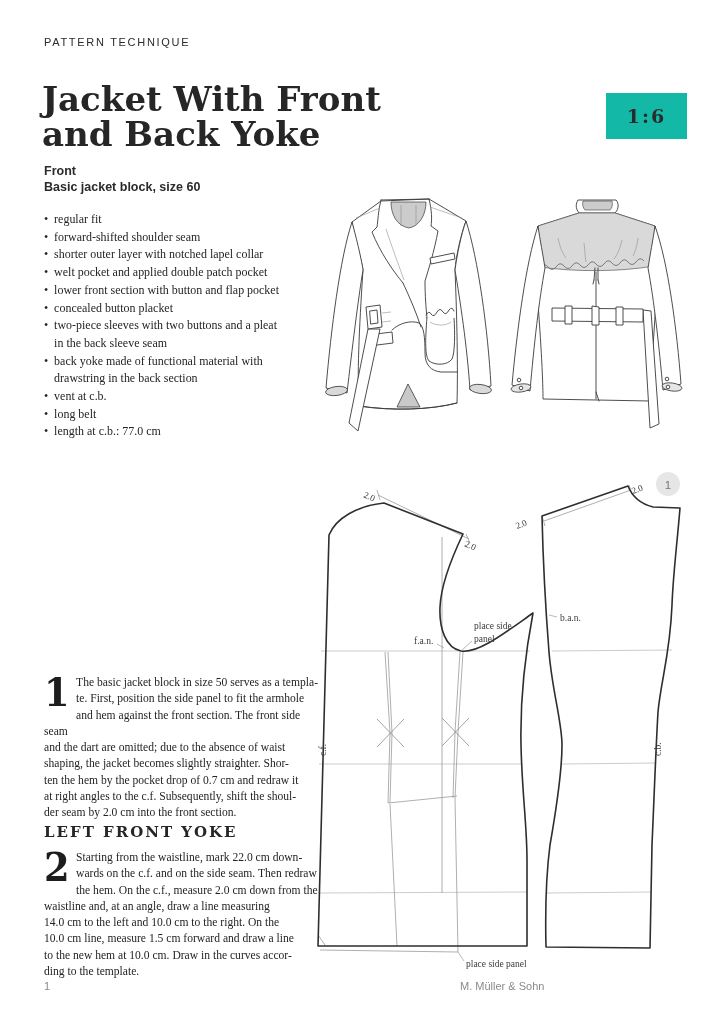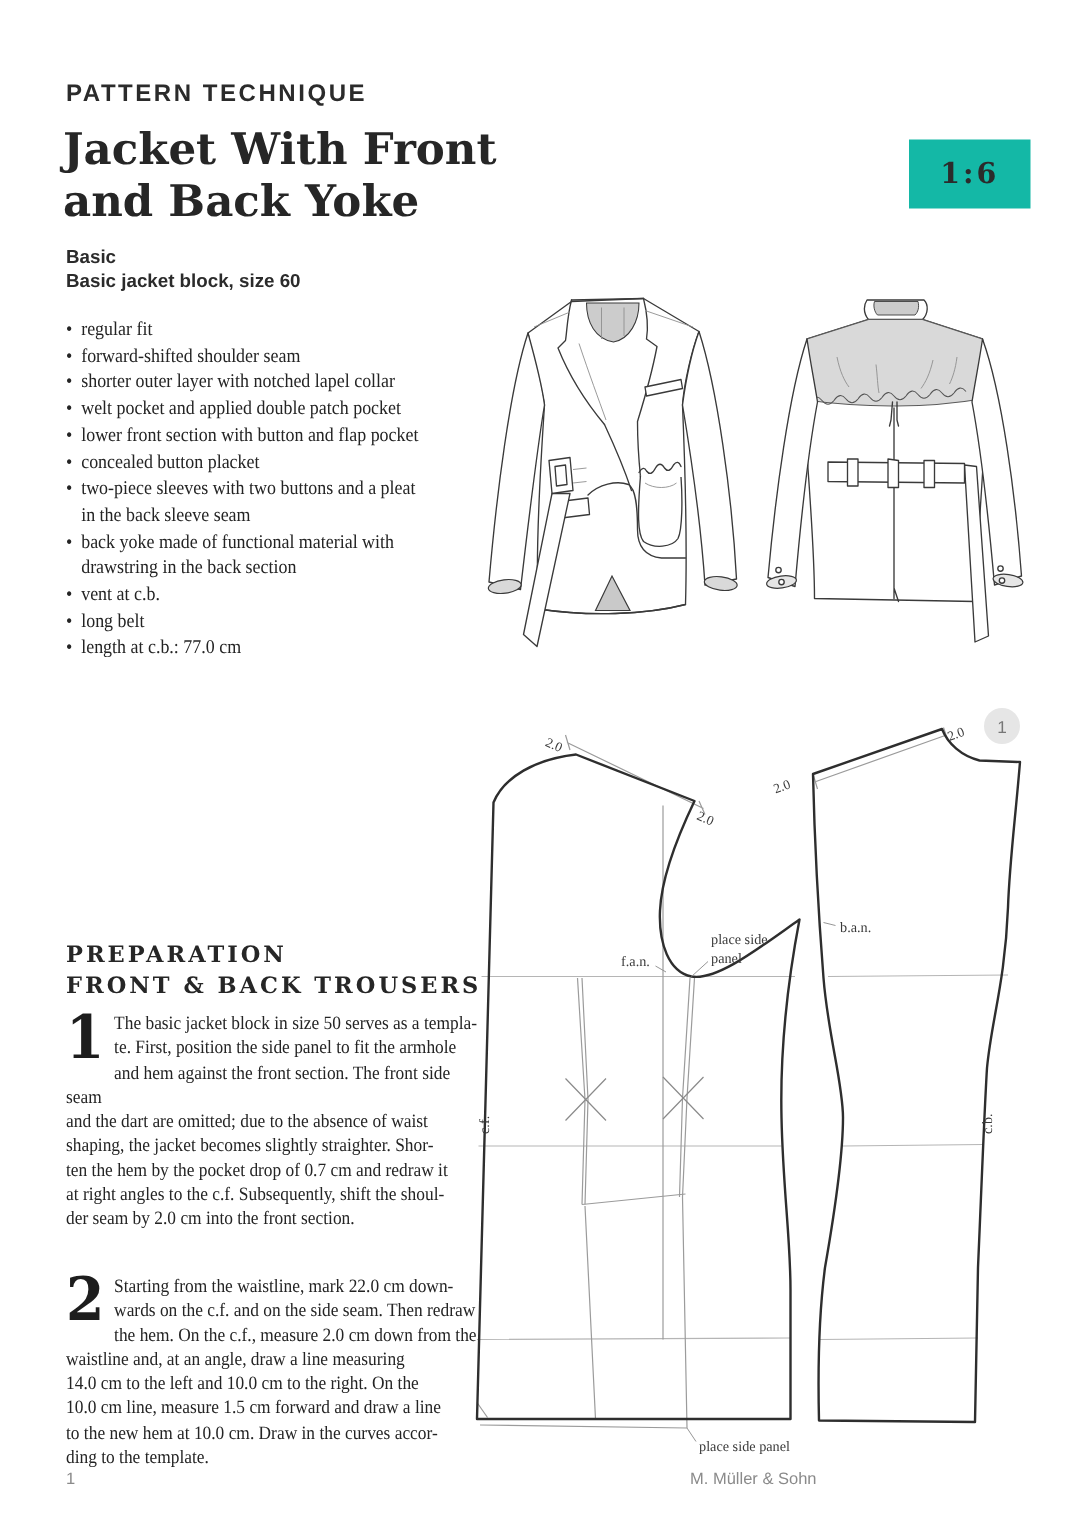--- a/index.html
+++ b/index.html
@@ -4,27 +4,27 @@
 <style>
   html,body{margin:0;padding:0;background:#f0f0f0;}
   .page{
     position:relative;width:724px;height:1024px;background:#ffffff;
     font-family:"Liberation Serif",serif;color:#1e1e1e;overflow:hidden;
     margin:0 auto;
   }
   .abs{position:absolute;}
   .kicker{
     left:44px;top:36px;
-    font-family:"Liberation Sans",sans-serif;font-size:16px;letter-spacing:1.7px;
-    color:#2b2b2b;font-weight:700;margin-top:18px;
+    font-family:"Liberation Sans",sans-serif;font-size:11px;letter-spacing:1.7px;
+    color:#2b2b2b;font-weight:400;
   }
   .title{
     left:42px;top:82px;margin:0;
     font-family:"DejaVu Serif",serif;font-weight:700;
-    font-size:29px;line-height:35px;color:#262626;
+    font-size:34px;line-height:35px;color:#262626;
     white-space:pre-line;letter-spacing:0px;
   }
   .scale-badge{
     left:606px;top:93px;width:81px;height:46px;
     background:#14b8a6;color:#2b2b2b;
     font-family:"DejaVu Serif",serif;font-weight:700;font-size:19px;
     line-height:46px;text-align:center;letter-spacing:2px;
   }
   .base-label{left:44px;top:164px;font-family:"Liberation Sans",sans-serif;font-weight:700;font-size:12.5px;color:#2b2b2b;}
   .base-value{left:44px;top:180px;font-family:"Liberation Sans",sans-serif;font-weight:700;font-size:12.5px;color:#2b2b2b;}
@@ -77,21 +77,21 @@
 
 <div class="page">
 
   <div class="abs kicker">PATTERN TECHNIQUE</div>
 
   <h1 class="abs title">Jacket With Front
 and Back Yoke</h1>
 
   <div class="abs scale-badge">1:6</div>
 
-  <div class="abs base-label">Basic</div>
+  <div class="abs base-label">Front</div>
   <div class="abs base-value">Basic jacket block, size 60</div>
 
   <ul class="abs features">
     <li>
         <span class="blt">•</span>
         <span class="ftx">regular fit</span>
       </li>
     <li>
         <span class="blt">•</span>
         <span class="ftx">forward-shifted shoulder seam</span>
@@ -280,33 +280,32 @@
       <text class="dlabel" transform="translate(326,756) rotate(-90)">c.f.</text>
       <text class="dlabel" transform="translate(661,756) rotate(-90)">c.b.</text>
 
       <g>
         <circle cx="668" cy="484" r="12" fill="#e6e6e6"></circle>
         <text x="668" y="488.5" text-anchor="middle" font-family="Liberation Sans, sans-serif" font-size="11.5" fill="#777777">1</text>
       </g>
     </g>
   </svg>
 
-  <h2 class="abs sec-h h1pos">PREPARATION
-FRONT &amp; BACK TROUSERS</h2>
   <div class="abs para p1pos">
     <span class="dropcap">1</span><span class="ptx">The basic jacket block in size 50 serves as a templa-
 te. First, position the side panel to fit the armhole
 and hem against the front section. The front side seam
 and the dart are omitted; due to the absence of waist
 shaping, the jacket becomes slightly straighter. Shor-
 ten the hem by the pocket drop of 0.7 cm and redraw it
 at right angles to the c.f. Subsequently, shift the shoul-
 der seam by 2.0 cm into the front section.</span>
   </div>
 
+  <h2 class="abs sec-h h2pos">LEFT FRONT YOKE</h2>
   <div class="abs para p2pos">
     <span class="dropcap">2</span><span class="ptx">Starting from the waistline, mark 22.0 cm down-
 wards on the c.f. and on the side seam. Then redraw
 the hem. On the c.f., measure 2.0 cm down from the
 waistline and, at an angle, draw a line measuring
 14.0 cm to the left and 10.0 cm to the right. On the
 10.0 cm line, measure 1.5 cm forward and draw a line
 to the new hem at 10.0 cm. Draw in the curves accor-
 ding to the template.</span>
   </div>

